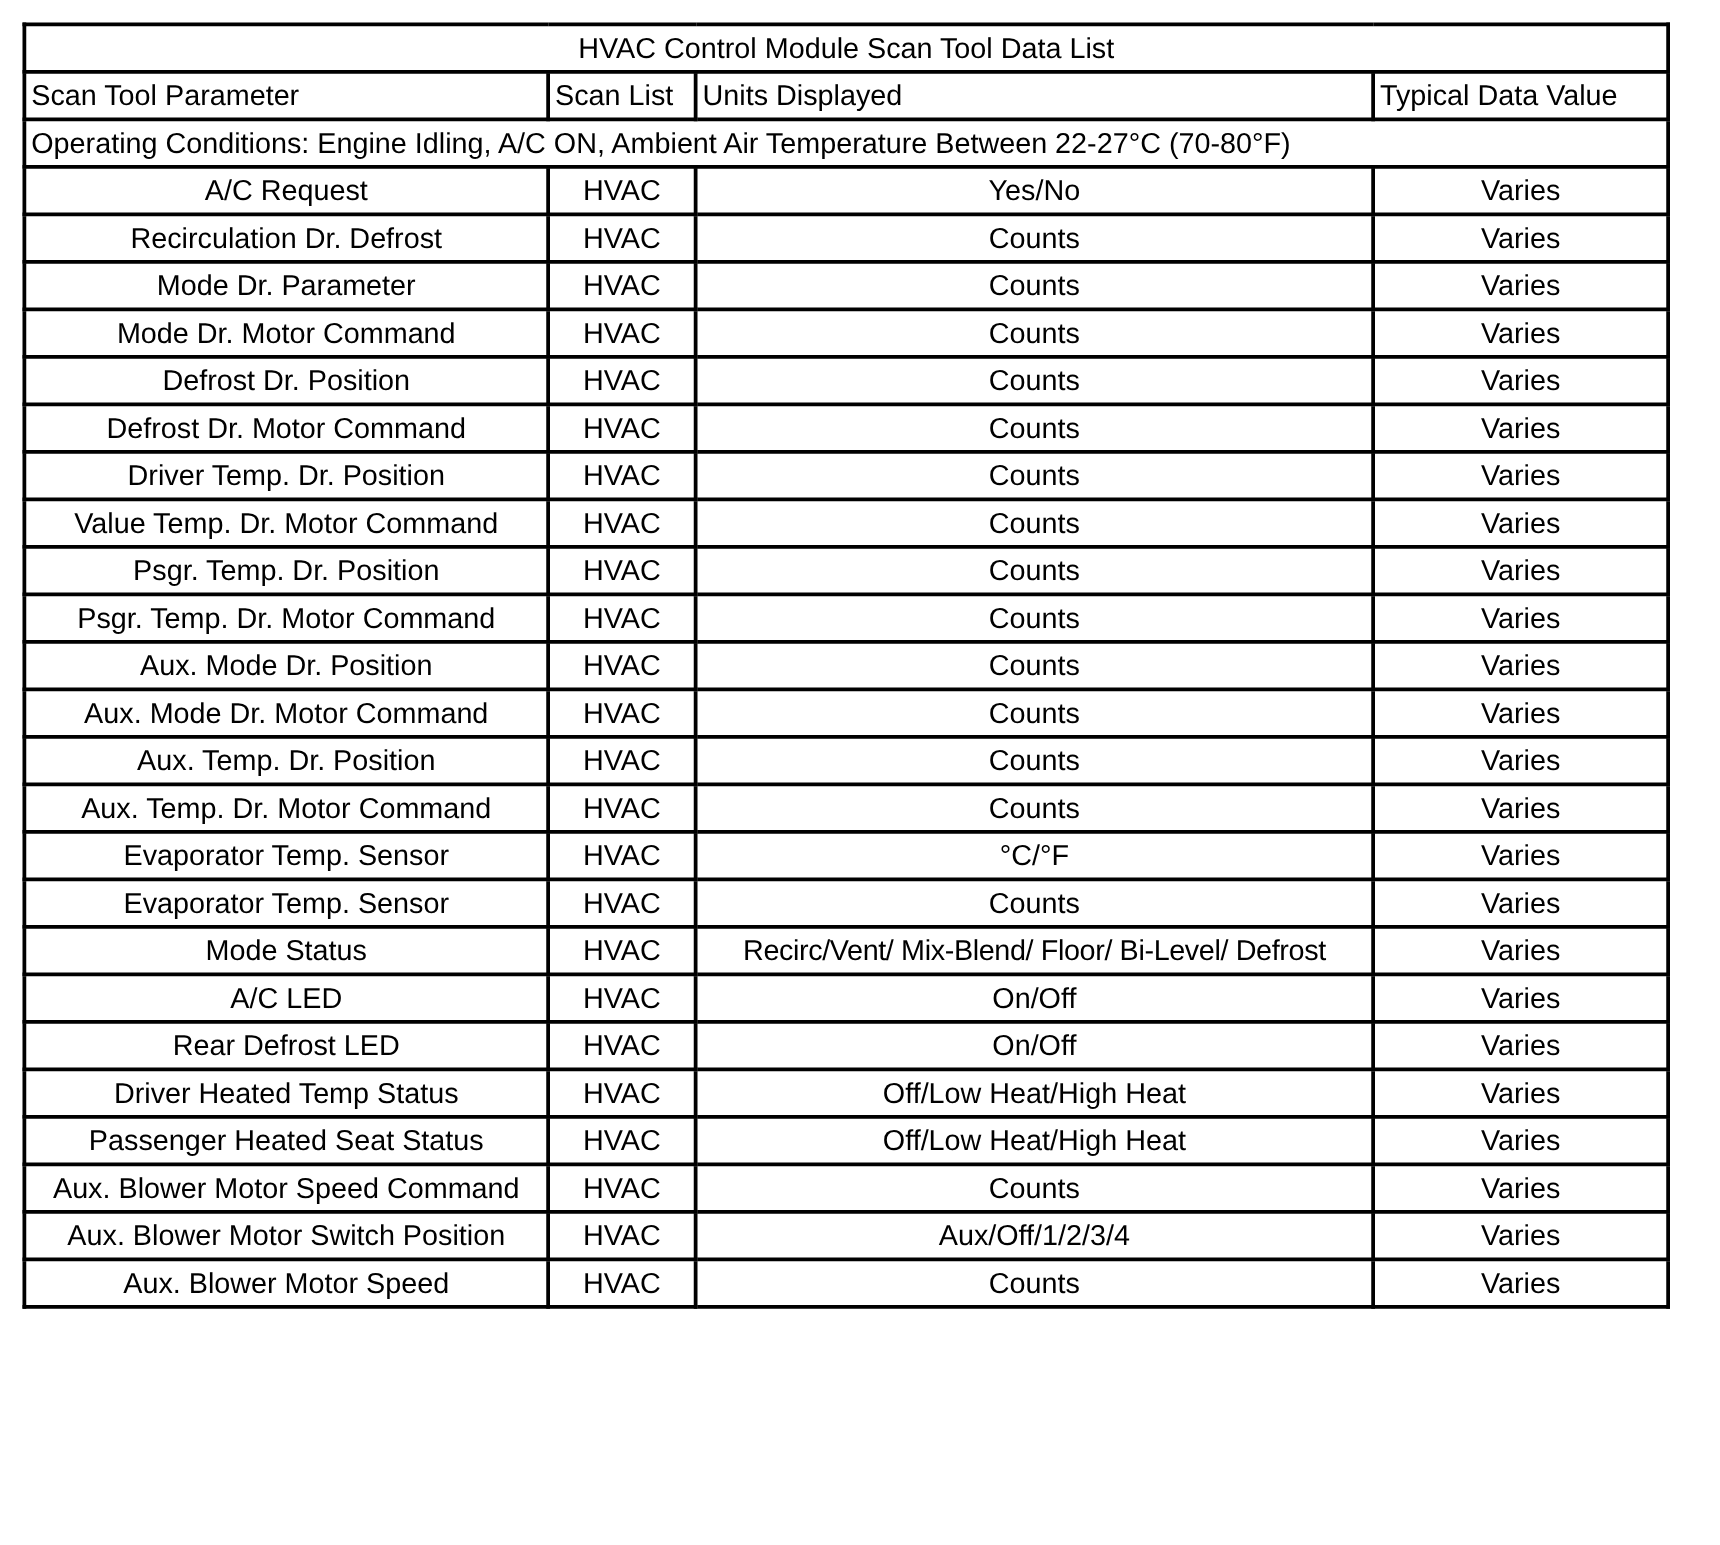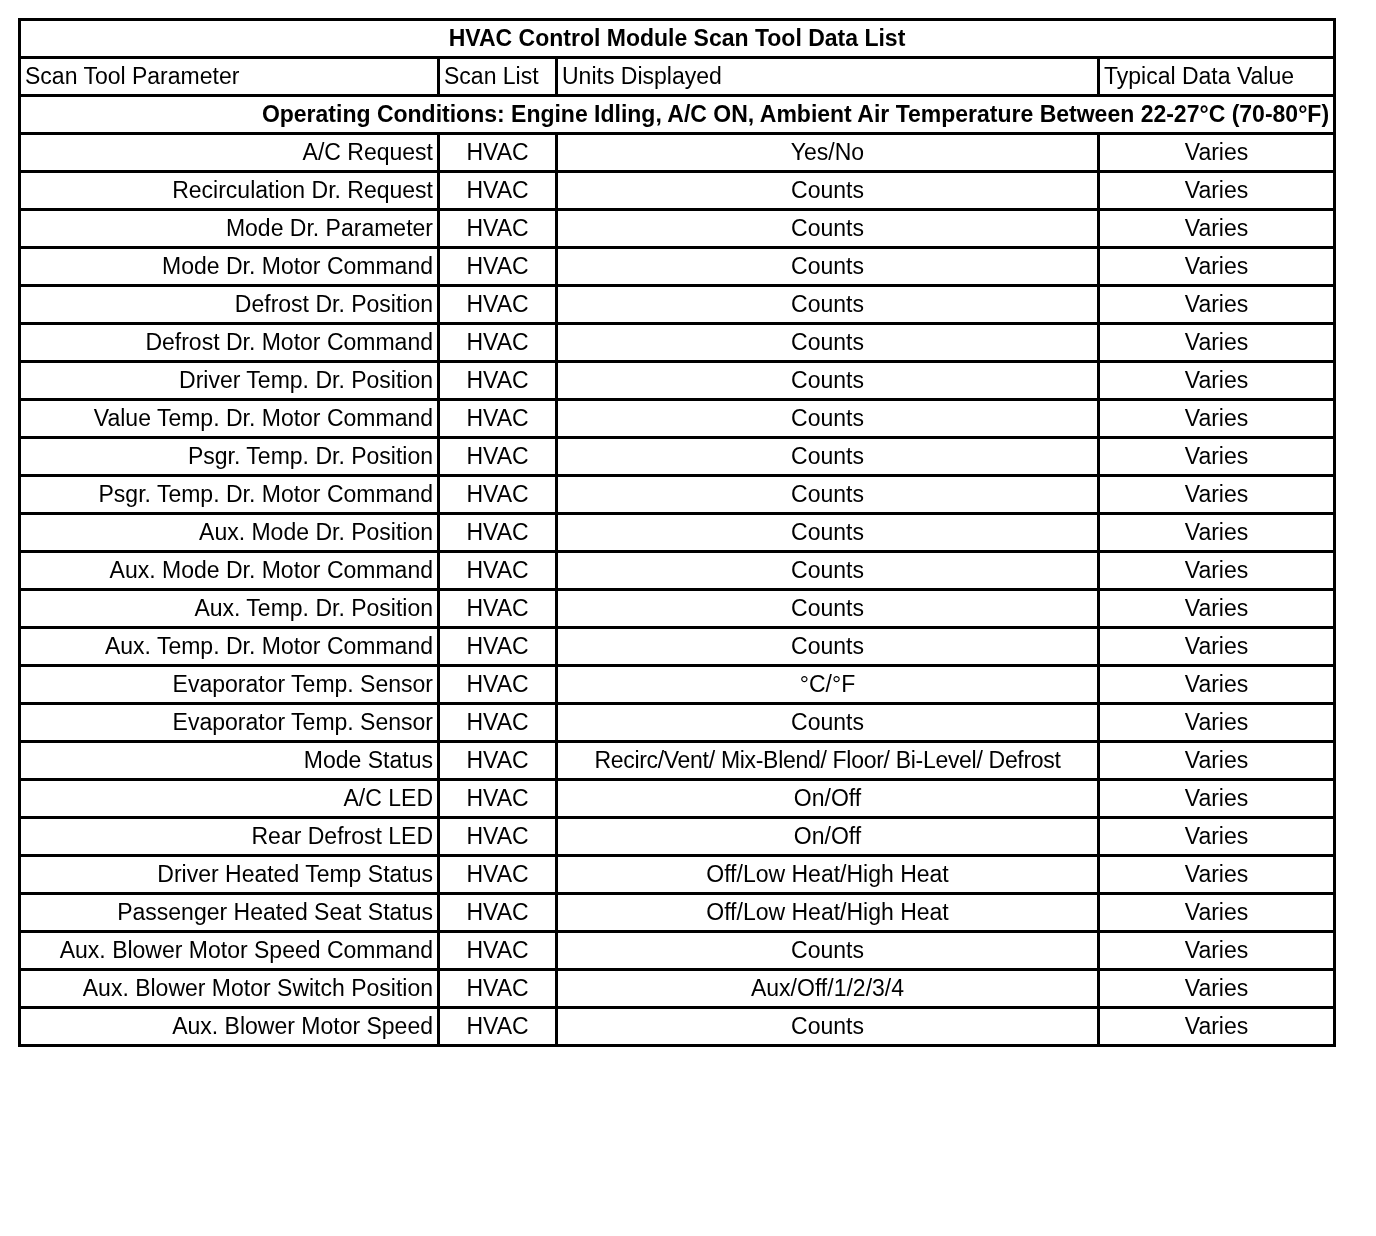--- a/index.html
+++ b/index.html
@@ -9,23 +9,23 @@
     width: 1315px; border-collapse: collapse; table-layout: fixed;
     border: 3px solid #000;
   }
   table.scan td, table.scan th {
     border: 3px solid #000;
     height: 35px; padding: 0 4px;
     font-size: 23px; line-height: 35px;
     white-space: nowrap; overflow: hidden;
   }
   th { font-weight: normal; text-align: left; }
-  .title-cell { font-weight: bold; text-align: center; }
-  .cond-cell { font-weight: bold; text-align: right; }
-  td.param { text-align: right; }
+  .title-cell { font-weight: normal; text-align: center; }
+  .cond-cell { font-weight: normal; text-align: left; }
+  td.param { text-align: center; }
   td.center { text-align: center; }
   col.c1 { width: 419px; }
   col.c2 { width: 118px; }
   col.c3 { width: 542px; }
   col.c4 { width: 236px; }
   td.units-long { letter-spacing: -0.3px; padding: 0 2px; }
 </style>
 </head>
 <body>
 
@@ -51,21 +51,21 @@
     </tr>
   </thead>
   <tbody id="rows">
       <tr>
         <td class="param">A/C Request</td>
         <td class="center">HVAC</td>
         <td class="center">Yes/No</td>
         <td class="center">Varies</td>
       </tr>
       <tr>
-        <td class="param">Recirculation Dr. Request</td>
+        <td class="param">Recirculation Dr. Defrost</td>
         <td class="center">HVAC</td>
         <td class="center">Counts</td>
         <td class="center">Varies</td>
       </tr>
       <tr>
         <td class="param">Mode Dr. Parameter</td>
         <td class="center">HVAC</td>
         <td class="center">Counts</td>
         <td class="center">Varies</td>
       </tr>

